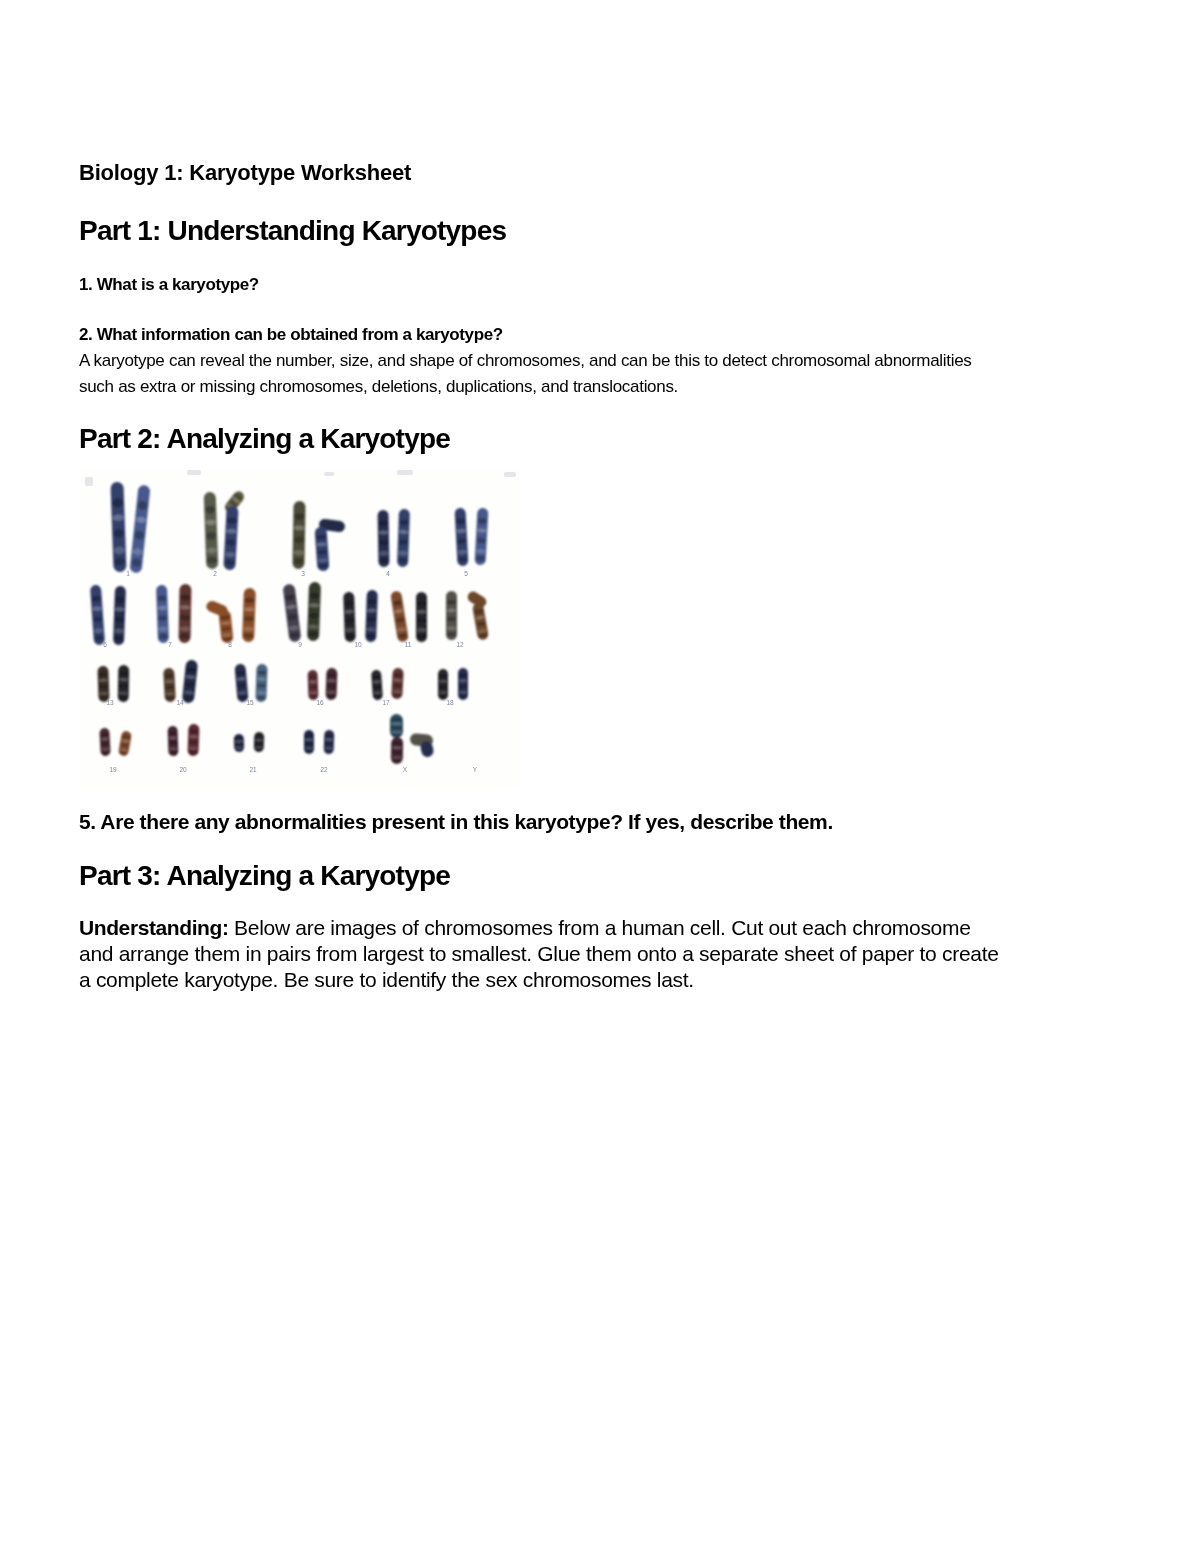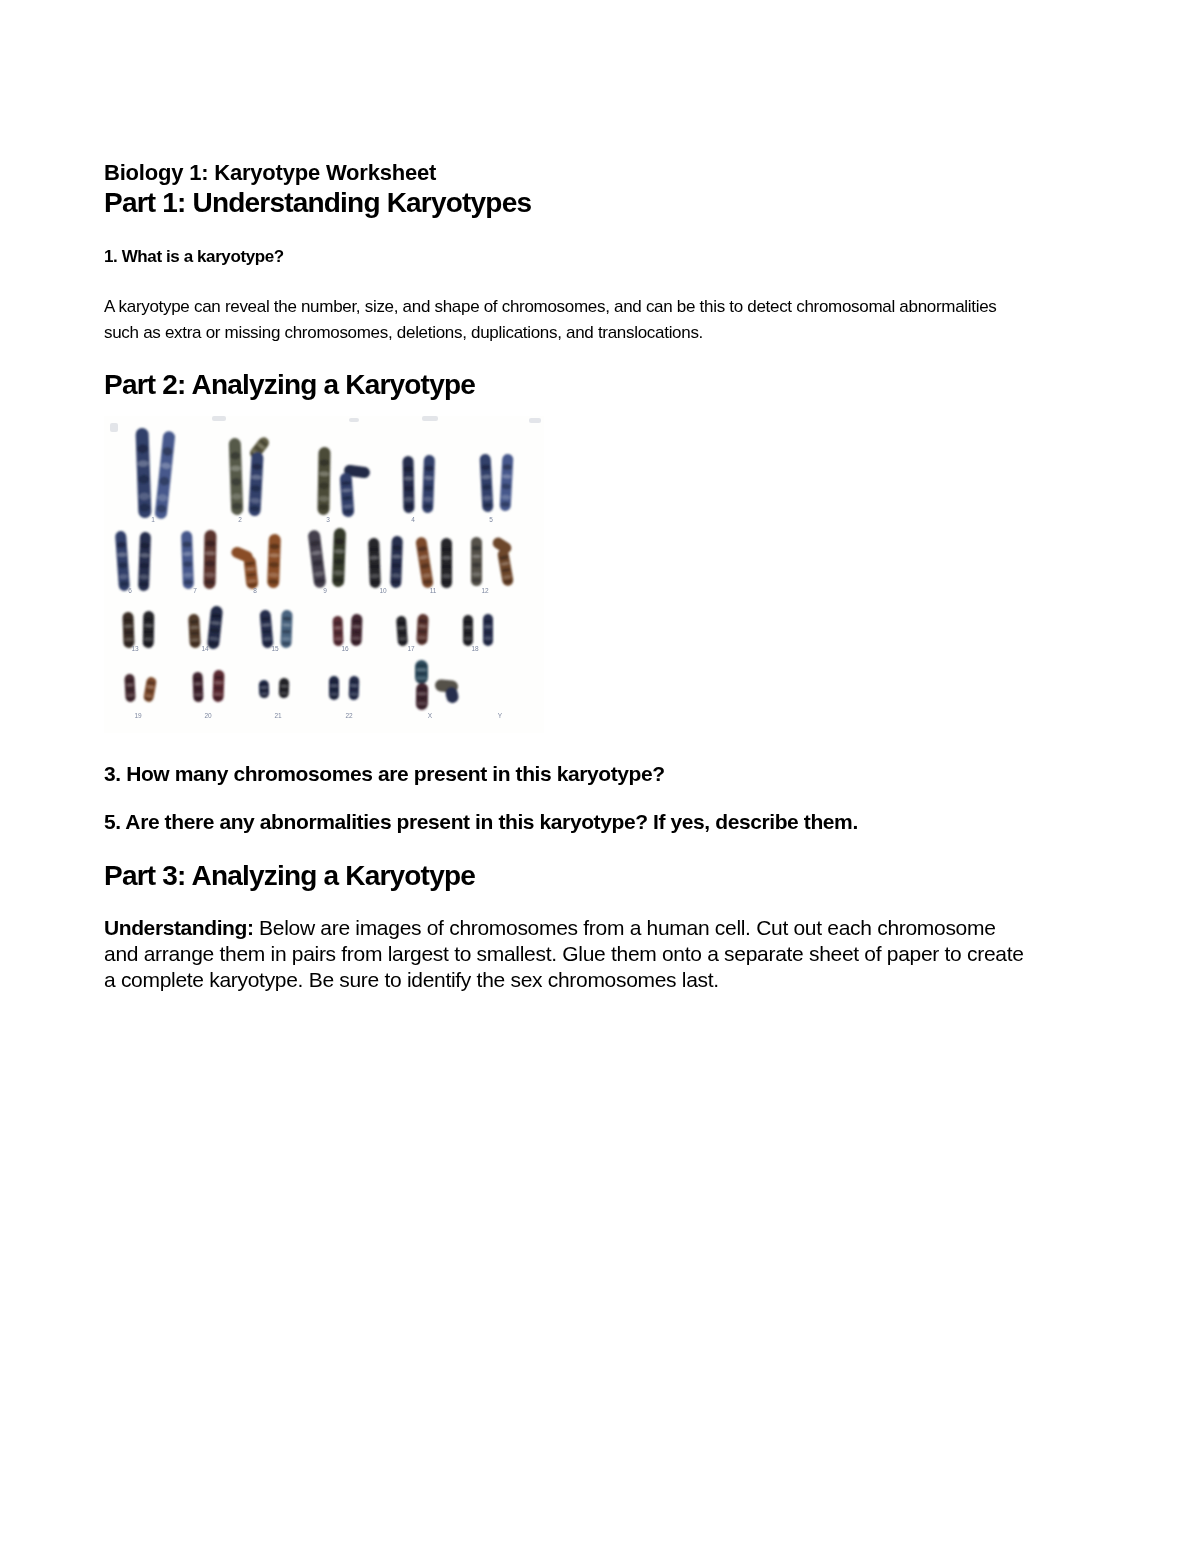--- a/index.html
+++ b/index.html
@@ -7,38 +7,39 @@
     width: 1200px;
     min-height: 1553px;
     background: #ffffff;
     font-family: "Liberation Sans", sans-serif;
     color: #000000;
   }
   .page {
     width: 1200px;
     min-height: 1553px;
     box-sizing: border-box;
-    padding: 160px 135px 40px 104px;
+    padding: 160px 135px 40px 79px;
     background: #ffffff;
   }
   .doc-title {
     font-size: 22px;
     font-weight: bold;
     letter-spacing: -0.2px;
     line-height: 26px;
   }
   .name-date {
     margin-top: 24px;
     font-size: 22px;
     font-weight: bold;
     letter-spacing: -0.2px;
     line-height: 28px;
     white-space: nowrap;
   }
   .part-heading {
+    margin-top: 28px;
     font-size: 28px;
     font-weight: bold;
     letter-spacing: -0.8px;
     line-height: 34px;
   }
   .qa-block {
     margin-top: 24px;
     font-size: 17px;
     line-height: 26px;
     letter-spacing: -0.3px;
@@ -79,20 +80,21 @@
   <div class="doc-title">Biology 1: Karyotype Worksheet</div>
 
 
   <div class="part-heading">Part 1: Understanding Karyotypes</div>
 
   <div class="qa-block">
     <div class="q">1. What is a karyotype?</div>
   </div>
 
   <div class="qa-block">
+    <div class="q">2. What information can be obtained from a karyotype?</div>
     <div>A karyotype can reveal the number, size, and shape of chromosomes, and can be this to detect chromosomal abnormalities such as extra or missing chromosomes, deletions, duplications, and translocations.</div>
   </div>
 
   <div class="part-heading" style="margin-top:22px">Part 2: Analyzing a Karyotype</div>
 
 
   <div class="karyotype-wrap">
     <svg id="karyosvg" width="440" height="317" viewBox="0 0 440 317" xmlns="http://www.w3.org/2000/svg">
       <defs>
         <filter id="soften" x="-30%" y="-30%" width="160%" height="160%">
@@ -465,21 +467,20 @@
           <text x="34" y="302" text-anchor="middle" font-size="6.5" font-family="&quot;Liberation Sans&quot;, sans-serif" fill="#7d87a0">19</text>
           <text x="104" y="302" text-anchor="middle" font-size="6.5" font-family="&quot;Liberation Sans&quot;, sans-serif" fill="#7d87a0">20</text>
           <text x="174" y="302" text-anchor="middle" font-size="6.5" font-family="&quot;Liberation Sans&quot;, sans-serif" fill="#7d87a0">21</text>
           <text x="245" y="302" text-anchor="middle" font-size="6.5" font-family="&quot;Liberation Sans&quot;, sans-serif" fill="#7d87a0">22</text>
           <text x="326" y="302" text-anchor="middle" font-size="6.5" font-family="&quot;Liberation Sans&quot;, sans-serif" fill="#7d87a0">X</text>
           <text x="396" y="302" text-anchor="middle" font-size="6.5" font-family="&quot;Liberation Sans&quot;, sans-serif" fill="#7d87a0">Y</text>
         </g>
     </svg>
   </div>
 
-  <div class="bold-q" style="margin-top:28px">3. How many chromosomes are present in this karyotype?</div>
 
 
   <div class="bold-q">5. Are there any abnormalities present in this karyotype? If yes, describe them.</div>
 
   <div class="part-heading" style="margin-top:24px">Part 3: Analyzing a Karyotype</div>
 
   <div class="para instructions"><span class="label">Understanding:</span><span> Below are images of chromosomes from a human cell. Cut out each chromosome and arrange them in pairs from largest to smallest. Glue them onto a separate sheet of paper to create a complete karyotype. Be sure to identify the sex chromosomes last.</span></div>
 
 </div>
 

